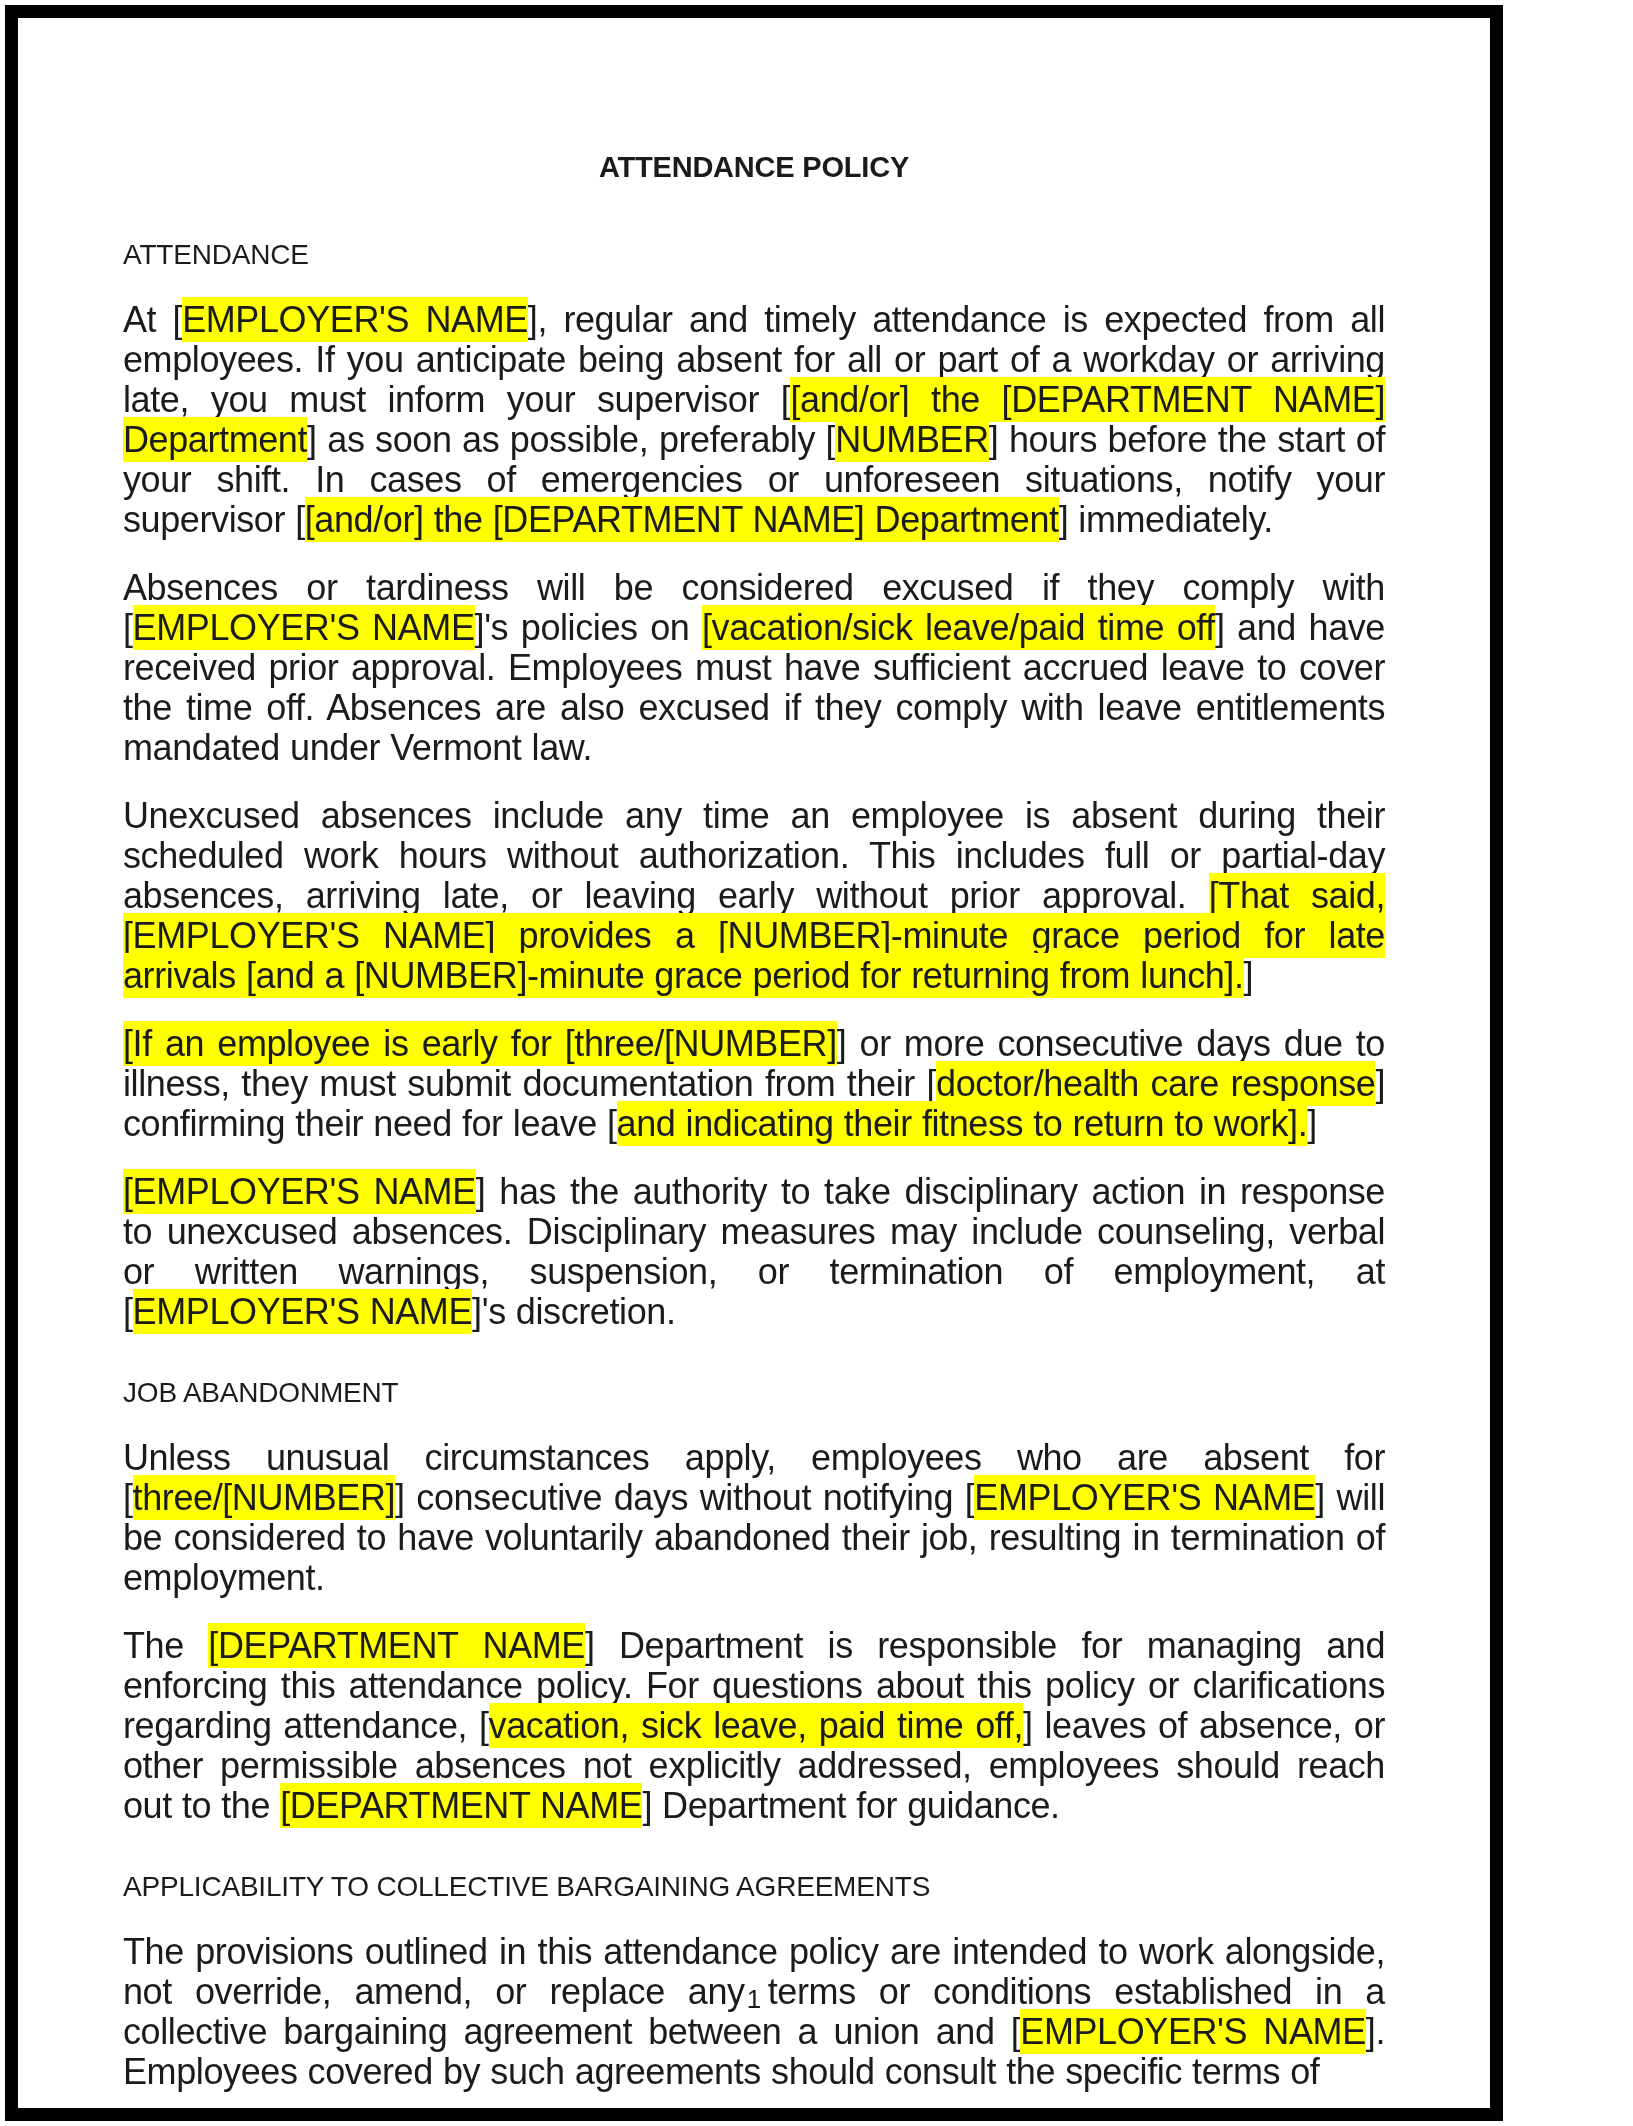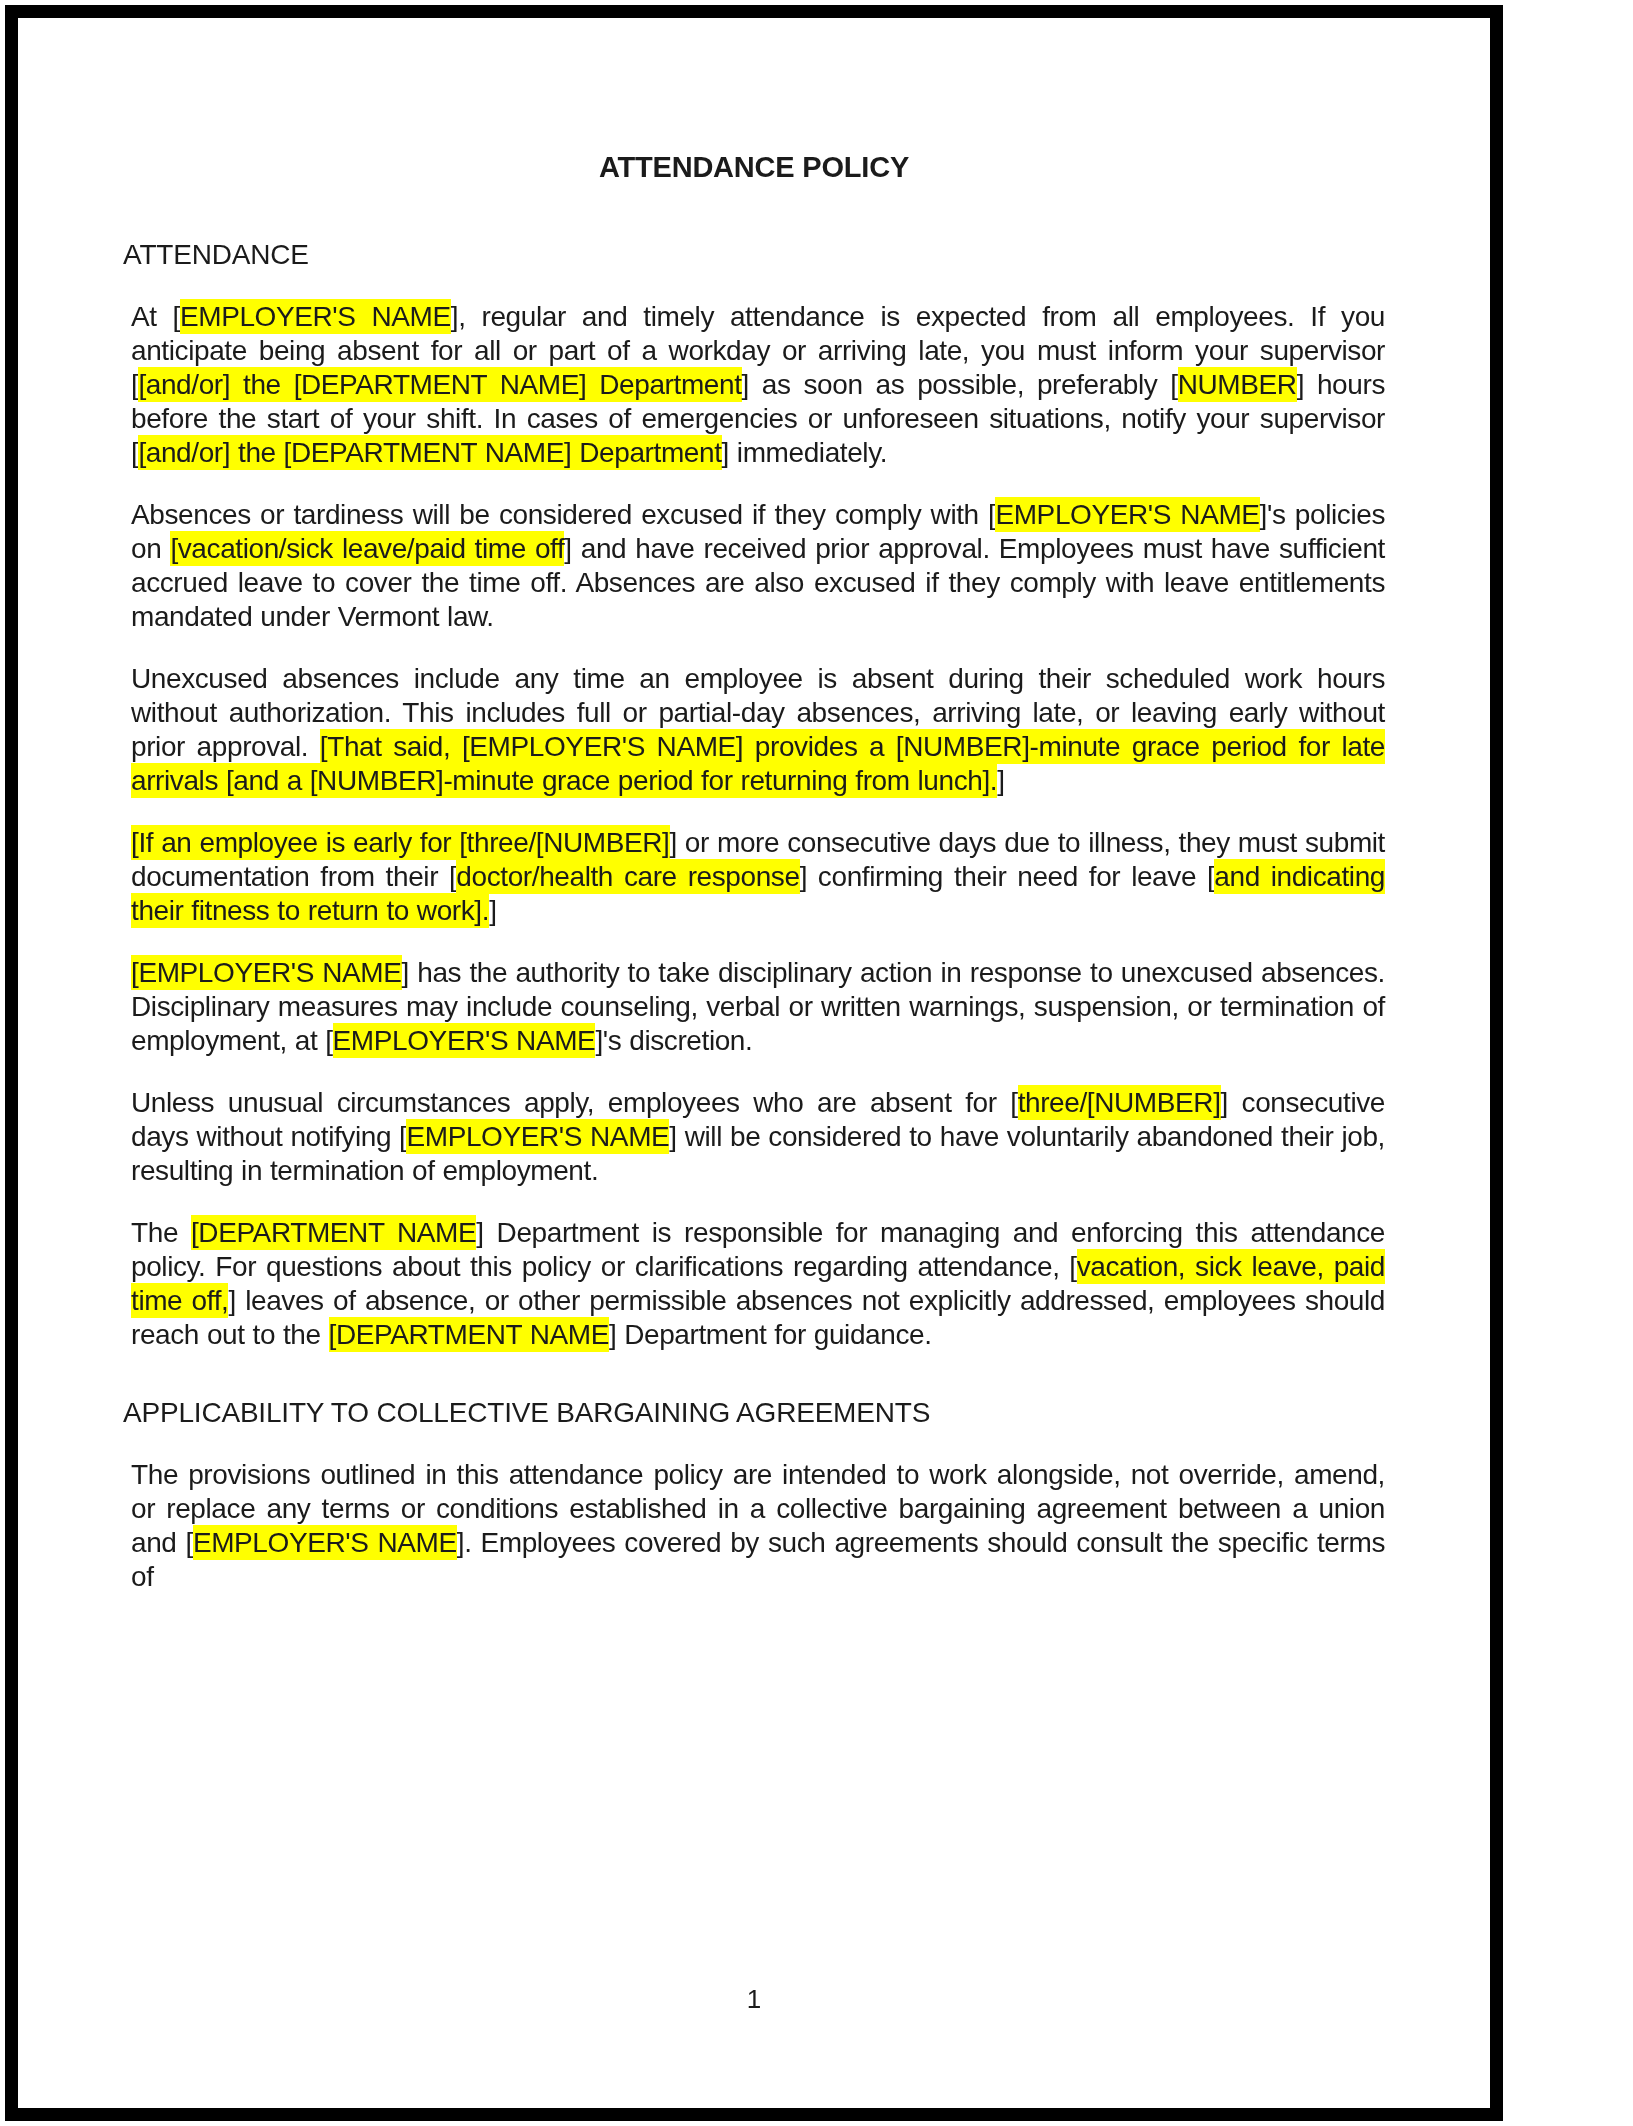--- a/index.html
+++ b/index.html
@@ -39,23 +39,23 @@
   }
   .section-heading {
     margin: 40px 0 24px 0;
     font-size: 28px;
     line-height: 42px;
     font-weight: 400;
     text-align: left;
     letter-spacing: -0.2px;
   }
   .para {
-    margin: 0 0 28px 8px;
-    font-size: 28px;
-    line-height: 34px;
+    margin: 0 0 28px 0;
+    font-size: 36px;
+    line-height: 40px;
     text-align: justify;
     letter-spacing: -0.4px;
     word-spacing: 0.5px;
   }
   .hl {
     background: var(--hl, #ffff00);
     padding: 2px 0;
   }
   .page-number {
     position: absolute;
@@ -74,20 +74,21 @@
   <div class="page-border"></div>
   <div class="content">
     <h1 class="doc-title">ATTENDANCE POLICY</h1>
     <div>
         <h2 class="section-heading">ATTENDANCE</h2>
         <p class="para"><span>At [</span><span class="hl">EMPLOYER'S NAME</span><span>], regular and timely attendance is expected from all employees. If you anticipate being absent for all or part of a workday or arriving late, you must inform your supervisor [</span><span class="hl">[and/or] the [DEPARTMENT NAME] Department</span><span>] as soon as possible, preferably [</span><span class="hl">NUMBER</span><span>] hours before the start of your shift. In cases of emergencies or unforeseen situations, notify your supervisor [</span><span class="hl">[and/or] the [DEPARTMENT NAME] Department</span><span>] immediately.</span></p>
         <p class="para"><span>Absences or tardiness will be considered excused if they comply with [</span><span class="hl">EMPLOYER'S NAME</span><span>]'s policies on </span><span class="hl">[vacation/sick leave/paid time off</span><span>] and have received prior approval. Employees must have sufficient accrued leave to cover the time off. Absences are also excused if they comply with leave entitlements mandated under Vermont law.</span></p>
         <p class="para"><span>Unexcused absences include any time an employee is absent during their scheduled work hours without authorization. This includes full or partial-day absences, arriving late, or leaving early without prior approval. </span><span class="hl">[That said, [EMPLOYER'S NAME] provides a [NUMBER]-minute grace period for late arrivals [and a [NUMBER]-minute grace period for returning from lunch].</span><span>]</span></p>
         <p class="para"><span class="hl">[If an employee is early for [three/[NUMBER]</span><span>] or more consecutive days due to illness, they must submit documentation from their [</span><span class="hl">doctor/health care response</span><span>] confirming their need for leave [</span><span class="hl">and indicating their fitness to return to work].</span><span>]</span></p>
         <p class="para"><span class="hl">[EMPLOYER'S NAME</span><span>] has the authority to take disciplinary action in response to unexcused absences. Disciplinary measures may include counseling, verbal or written warnings, suspension, or termination of employment, at [</span><span class="hl">EMPLOYER'S NAME</span><span>]'s discretion.</span></p>
+        <h2 class="section-heading">JOB ABANDONMENT</h2>
         <p class="para"><span>Unless unusual circumstances apply, employees who are absent for [</span><span class="hl">three/[NUMBER]</span><span>] consecutive days without notifying [</span><span class="hl">EMPLOYER'S NAME</span><span>] will be considered to have voluntarily abandoned their job, resulting in termination of employment.</span></p>
         <p class="para"><span>The </span><span class="hl">[DEPARTMENT NAME</span><span>] Department is responsible for managing and enforcing this attendance policy. For questions about this policy or clarifications regarding attendance, [</span><span class="hl">vacation, sick leave, paid time off,</span><span>] leaves of absence, or other permissible absences not explicitly addressed, employees should reach out to the </span><span class="hl">[DEPARTMENT NAME</span><span>] Department for guidance.</span></p>
         <h2 class="section-heading">APPLICABILITY TO COLLECTIVE BARGAINING AGREEMENTS</h2>
         <p class="para"><span>The provisions outlined in this attendance policy are intended to work alongside, not override, amend, or replace any terms or conditions established in a collective bargaining agreement between a union and [</span><span class="hl">EMPLOYER'S NAME</span><span>]. Employees covered by such agreements should consult the specific terms of</span></p>
       </div>
   </div>
   <div class="page-number">1</div>
 </div>
 
 </body></html>

